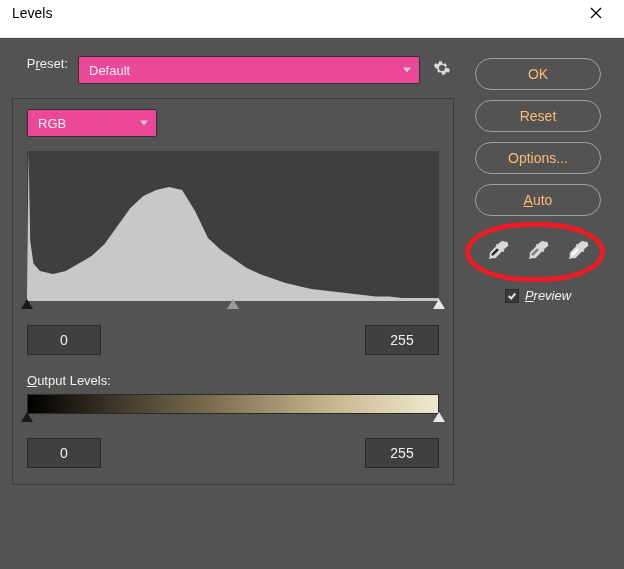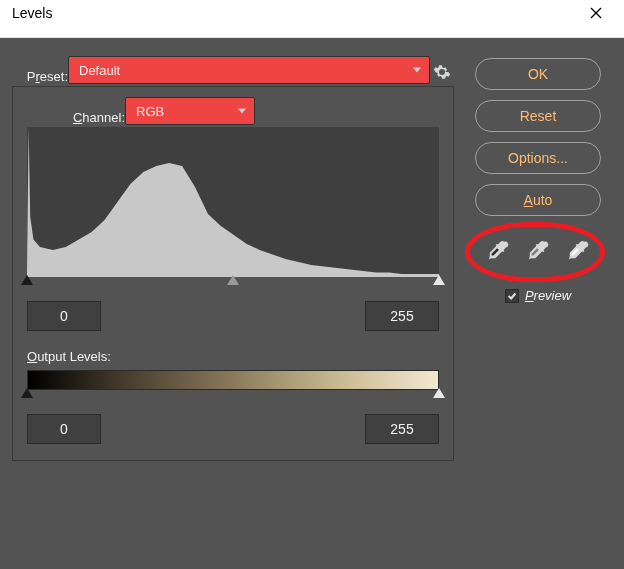--- a/index.html
+++ b/index.html
@@ -4,25 +4,25 @@
 <style>
   * { box-sizing: border-box; margin: 0; padding: 0; font-family: "Segoe UI", Tahoma, sans-serif; }
   body { background: #ffffff; width: 624px; height: 569px; overflow: hidden; }
   .titlebar { height: 38px; background: #ffffff; display: flex; align-items: center; justify-content: space-between; padding: 0 6px 12px 12px; border-bottom: 1px solid #e0e0e0; }
   .titlebar-title { font-size: 14px; color: #000; }
   .close-btn { width: 44px; height: 30px; display: flex; align-items: center; justify-content: center; cursor: pointer; }
   .close-btn svg { width: 12px; height: 12px; stroke: #000; stroke-width: 1.3; }
   .dialog-body { background: #535353; height: 531px; padding: 18px 12px 12px 12px; display: flex; color: #f0f0f0; font-size: 13px; }
   .left-col { flex: 1; padding-right: 10px; }
   .right-col { width: 148px; display: flex; flex-direction: column; align-items: center; gap: 10px; padding-top: 2px; }
-  .row { display: flex; align-items: flex-end; margin-bottom: 2px; }
+  .row { display: flex; align-items: flex-start; gap: 10px; margin-bottom: 14px; }
   .lbl { min-width: 56px; text-align: right; }
   .lbl-channel { min-width: 98px; text-align: right; }
   .under { text-decoration: underline; text-underline-offset: 1px; }
-  .select { background: #ef4444; border: 1px solid #303030; color: #f0f0f0; height: 28px; padding: 0 22px 0 10px; border-radius: 2px; position: relative; display: flex; align-items: center; cursor: pointer; }
+  .select { background: #ec4899; border: 1px solid #303030; color: #f0f0f0; height: 28px; padding: 0 22px 0 10px; border-radius: 2px; position: relative; display: flex; align-items: center; cursor: pointer; }
   .select.wide { flex: 1; }
   .select.med { width: 130px; }
   .select::after { content: ""; position: absolute; right: 8px; top: 50%; width: 0; height: 0; border-left: 4px solid transparent; border-right: 4px solid transparent; border-top: 5px solid #ccc; transform: translateY(-50%); }
   .gear-btn { width: 24px; height: 24px; display: flex; align-items: center; justify-content: center; cursor: pointer; }
   .gear-btn svg { width: 18px; height: 18px; fill: #d8d8d8; }
   .btn { width: 126px; height: 32px; background: transparent; border: 1px solid #a0a0a0; border-radius: 16px; color: #fdba74; font-size: 14px; cursor: pointer; }
   .group { border: 1px solid #3a3a3a; padding: 10px 14px 16px 14px; margin-bottom: 18px; }
   .section-label { margin-bottom: 6px; }
   .histogram { width: 100%; height: 150px; background: #3f3f3f; position: relative; overflow: hidden; }
   .histogram svg { width: 100%; height: 100%; display: block; }
@@ -66,21 +66,20 @@
       </div>
       <div class="gear-btn">
         <svg viewBox="0 0 24 24">
             <path d="M12 8a4 4 0 100 8 4 4 0 000-8zm9 4a7 7 0 01-.1 1.2l2 1.6-2 3.4-2.4-.9a7 7 0 01-2 1.2l-.4 2.5h-4l-.4-2.5a7 7 0 01-2-1.2l-2.4.9-2-3.4 2-1.6A7 7 0 013 12a7 7 0 01.1-1.2l-2-1.6 2-3.4 2.4.9a7 7 0 012-1.2L8 3h4l.4 2.5a7 7 0 012 1.2l2.4-.9 2 3.4-2 1.6c.1.4.2.8.2 1.2z"></path>
           </svg>
       </div>
     </div>
 
     <div class="group">
       <div class="row">
-        <span class="lbl-channel"><span class="under">C</span>hannel:</span>
         <div class="select med">
           <span>RGB</span>
         </div>
       </div>
 
 
       <div class="histogram">
         <svg viewBox="0 0 400 150" preserveAspectRatio="none">
           <path id="histPath" fill="#c8c8c8" stroke="none" d="M0,150 L0,142.5 L1.5686274509803921,0 L3.1372549019607843,90 L6.2745098039215685,112.5 L12.549019607843137,120 L25.098039215686274,123 L37.64705882352941,120 L50.19607843137255,112.5 L62.745098039215684,105 L75.29411764705883,93 L87.84313725490196,75 L100.3921568627451,57 L112.94117647058823,45 L125.49019607843137,39 L138.0392156862745,36 L150.58823529411765,39 L163.13725490196077,60 L175.68627450980392,87 L188.23529411764704,99 L200.7843137254902,108 L213.33333333333334,117 L225.88235294117646,123 L238.4313725490196,127.5 L250.98039215686273,132 L263.52941176470586,135 L276.078431372549,138 L288.62745098039215,139.5 L301.1764705882353,141 L313.72549019607845,142.5 L326.27450980392155,144 L338.8235294117647,145.5 L351.37254901960785,145.5 L363.921568627451,147 L376.4705882352941,147 L389.01960784313724,147 L400,147 L400,150 Z"></path>
         </svg>

